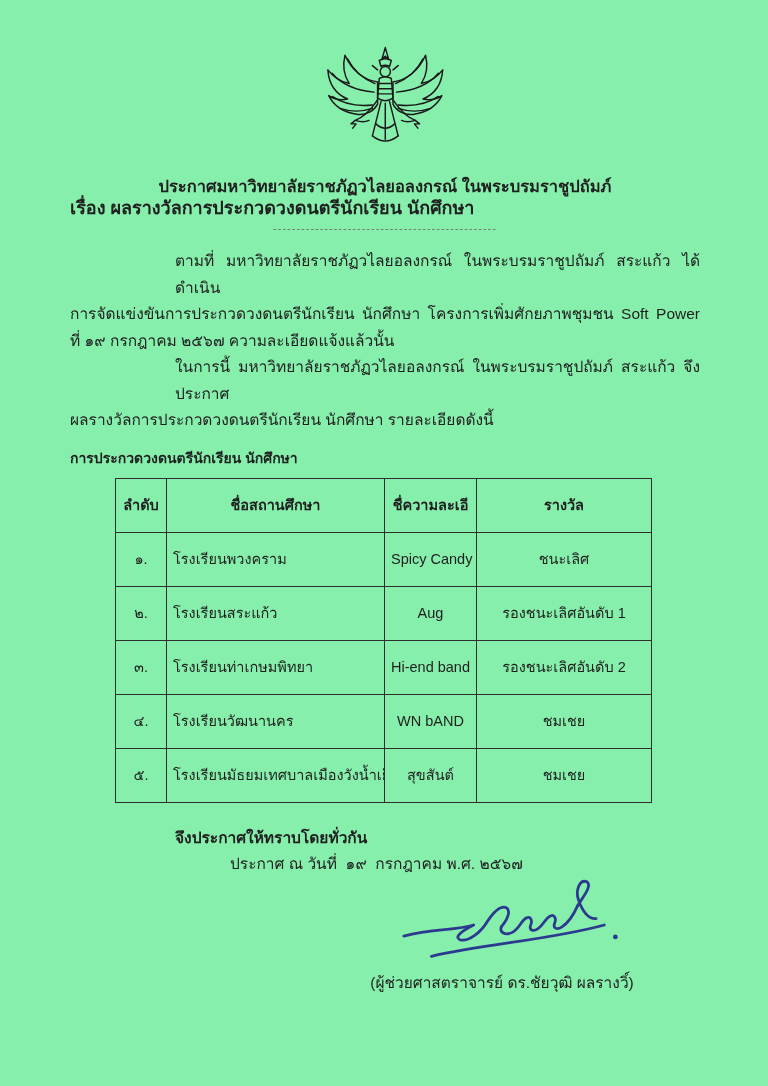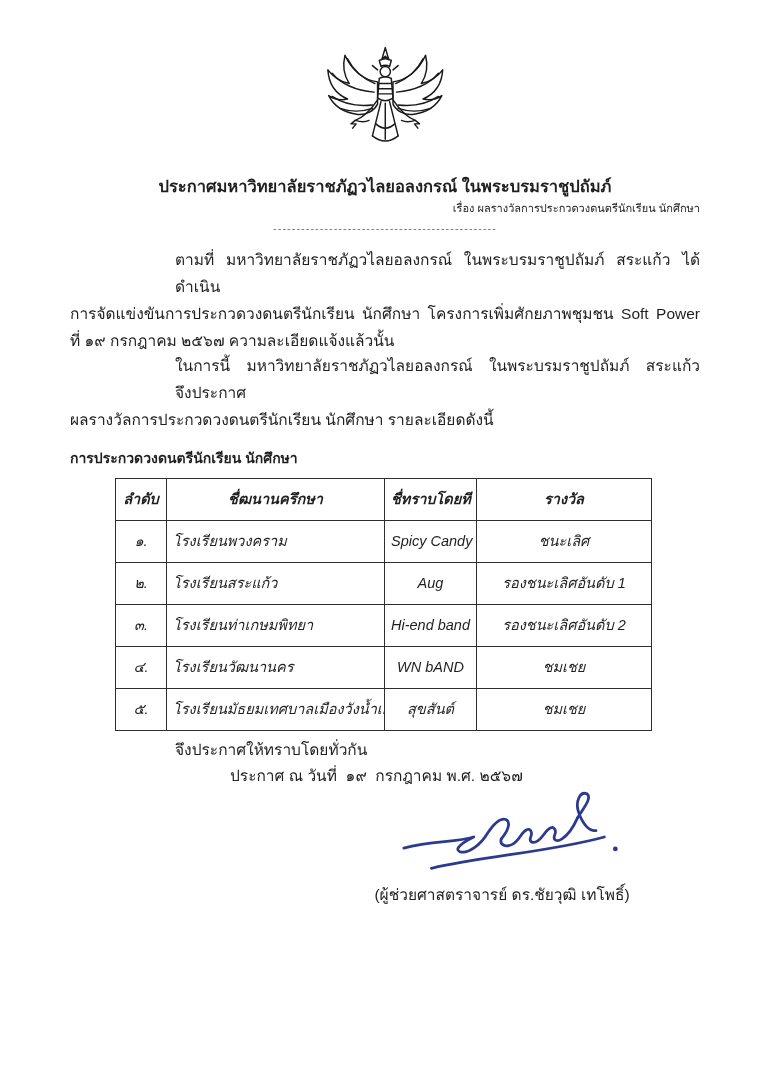--- a/index.html
+++ b/index.html
@@ -1,56 +1,55 @@
 <!DOCTYPE html>
 <html><head>
 <meta charset="utf-8">
 <style>
   html,body{margin:0;padding:0;background:#e8e8e8;}
   .page{
     position:relative;
     width:768px;height:1086px;
     margin:0 auto;
-    background:#ffffff;
+    background:#86efac;
     overflow:hidden;
     font-family:"Liberation Sans","DejaVu Sans",sans-serif;
     color:#1f1f1f;
     box-sizing:border-box;
     padding:45px 68px 0 70px;
   }
   .emblem-wrap{width:100%;text-align:center;height:122px;}
   .emblem-wrap svg{height:120px;width:auto;}
   .title{ text-align:center; font-weight:bold; font-size:16.5px; line-height:22px; margin-top:8px;}
-  .subtitle{ text-align:right; font-weight:normal; font-size:11px; line-height:22px;}
+  .subtitle{ text-align:left; font-weight:bold; font-size:18px; line-height:22px;}
   .divider{ text-align:center; color:#6f6f6f; font-size:11px; letter-spacing:1px; line-height:13px; margin-top:3px; white-space:nowrap; overflow:hidden;}
   .para{ margin-top:13px; font-size:15.5px; line-height:26.5px;}
   .ln{display:block; text-align:justify;}
   .j{ text-align-last:justify;}
-  .indent{ padding-left:105px; box-sizing:border-box;font-family:Liberation Mono, monospace;}
+  .indent{ padding-left:105px; box-sizing:border-box;}
   .section-heading{ font-weight:bold; font-size:14px; margin-top:12px; line-height:24px;}
   table.results{
     border-collapse:collapse;
     table-layout:fixed;
     width:536px;
     margin:8px 0 0 45px;
     font-size:14.5px;
   }
   table.results th, table.results td{
     border:1.2px solid #2e2e2e;
-    padding:9px 6px;
+    padding:15px 6px;
     height:23px;
     line-height:21px;
     text-align:center;
     white-space:nowrap;
     overflow:hidden;
-    font-style:italic;
   }
   table.results th{ font-weight:bold;}
   table.results td.school{ text-align:left;}
-  .announce-line{ margin-top:6px; font-size:15.5px; line-height:26px; padding-left:105px;}
+  .announce-line{ margin-top:22px; font-size:15.5px; line-height:26px; padding-left:105px;font-weight:bold;}
   .date-line{ margin-top:0; font-size:15.5px; line-height:26px; padding-left:160px; white-space:pre-wrap;}
   .sign-block{ width:320px; margin:2px 38px 0 auto; text-align:center;}
   .sign-svg{ width:250px; height:92px; display:block; margin:0 auto; transform:translateX(14px);}
   .signer-name{ font-size:15.5px; line-height:23px; margin-top:0;}
   .signer-title{ font-size:15.5px; line-height:23px;}
 </style>
 </head>
 <body>
 
 <div class="page">
@@ -108,22 +107,22 @@
   <table class="results">
     <colgroup>
       <col style="width:51px">
         <col style="width:218px">
         <col style="width:92px">
         <col style="width:175px">
     </colgroup>
     <thead>
       <tr>
         <th>ลำดับ</th>
-        <th>ชื่ฒนานครึกษา</th>
-        <th>ชื่ทราบโดยที</th>
+        <th>ชื่อสถานศึกษา</th>
+        <th>ชื่ความละเอี</th>
         <th>รางวัล</th>
       </tr>
     </thead>
     <tbody>
       <tr>
         <td>๑.</td>
         <td class="school">โรงเรียนพวงคราม</td>
         <td>Spicy Candy</td>
         <td>ชนะเลิศ</td>
       </tr>
@@ -158,16 +157,16 @@
   <div class="date-line">ประกาศ ณ วันที่  ๑๙  กรกฎาคม พ.ศ. ๒๕๖๗</div>
 
   <div class="sign-block">
     <svg class="sign-svg" viewBox="0 0 260 100" fill="none" stroke="#2b3a8f" stroke-width="3" stroke-linecap="round" stroke-linejoin="round">
       <path d="M8 62 C40 54 64 56 84 50 C72 56 62 63 69 66 C78 69 92 58 99 46 C105 37 113 29 119 31 C125 34 121 44 114 52"></path>
       <path d="M114 52 C112 58 118 62 126 58 C134 54 136 44 142 42 C146 40 148 46 146 50 C144 55 148 58 154 54 C160 50 162 42 168 40 C172 38 174 44 172 48 C170 53 174 56 180 52 C188 47 193 38 197 29"></path>
       <path d="M197 29 C204 18 213 7 207 3 C200 0 194 11 198 23 C202 35 209 44 217 43"></path>
       <path d="M38 84 C100 70 168 66 226 50"></path>
       <circle cx="238" cy="63" r="2.6" fill="#2b3a8f" stroke="none"></circle>
     </svg>
-    <div class="signer-name">(ผู้ช่วยศาสตราจารย์ ดร.ชัยวุฒิ เทโพธิ์)</div>
+    <div class="signer-name">(ผู้ช่วยศาสตราจารย์ ดร.ชัยวุฒิ ผลรางวิ์)</div>
   </div>
 
 </div>
 
 </body></html>

